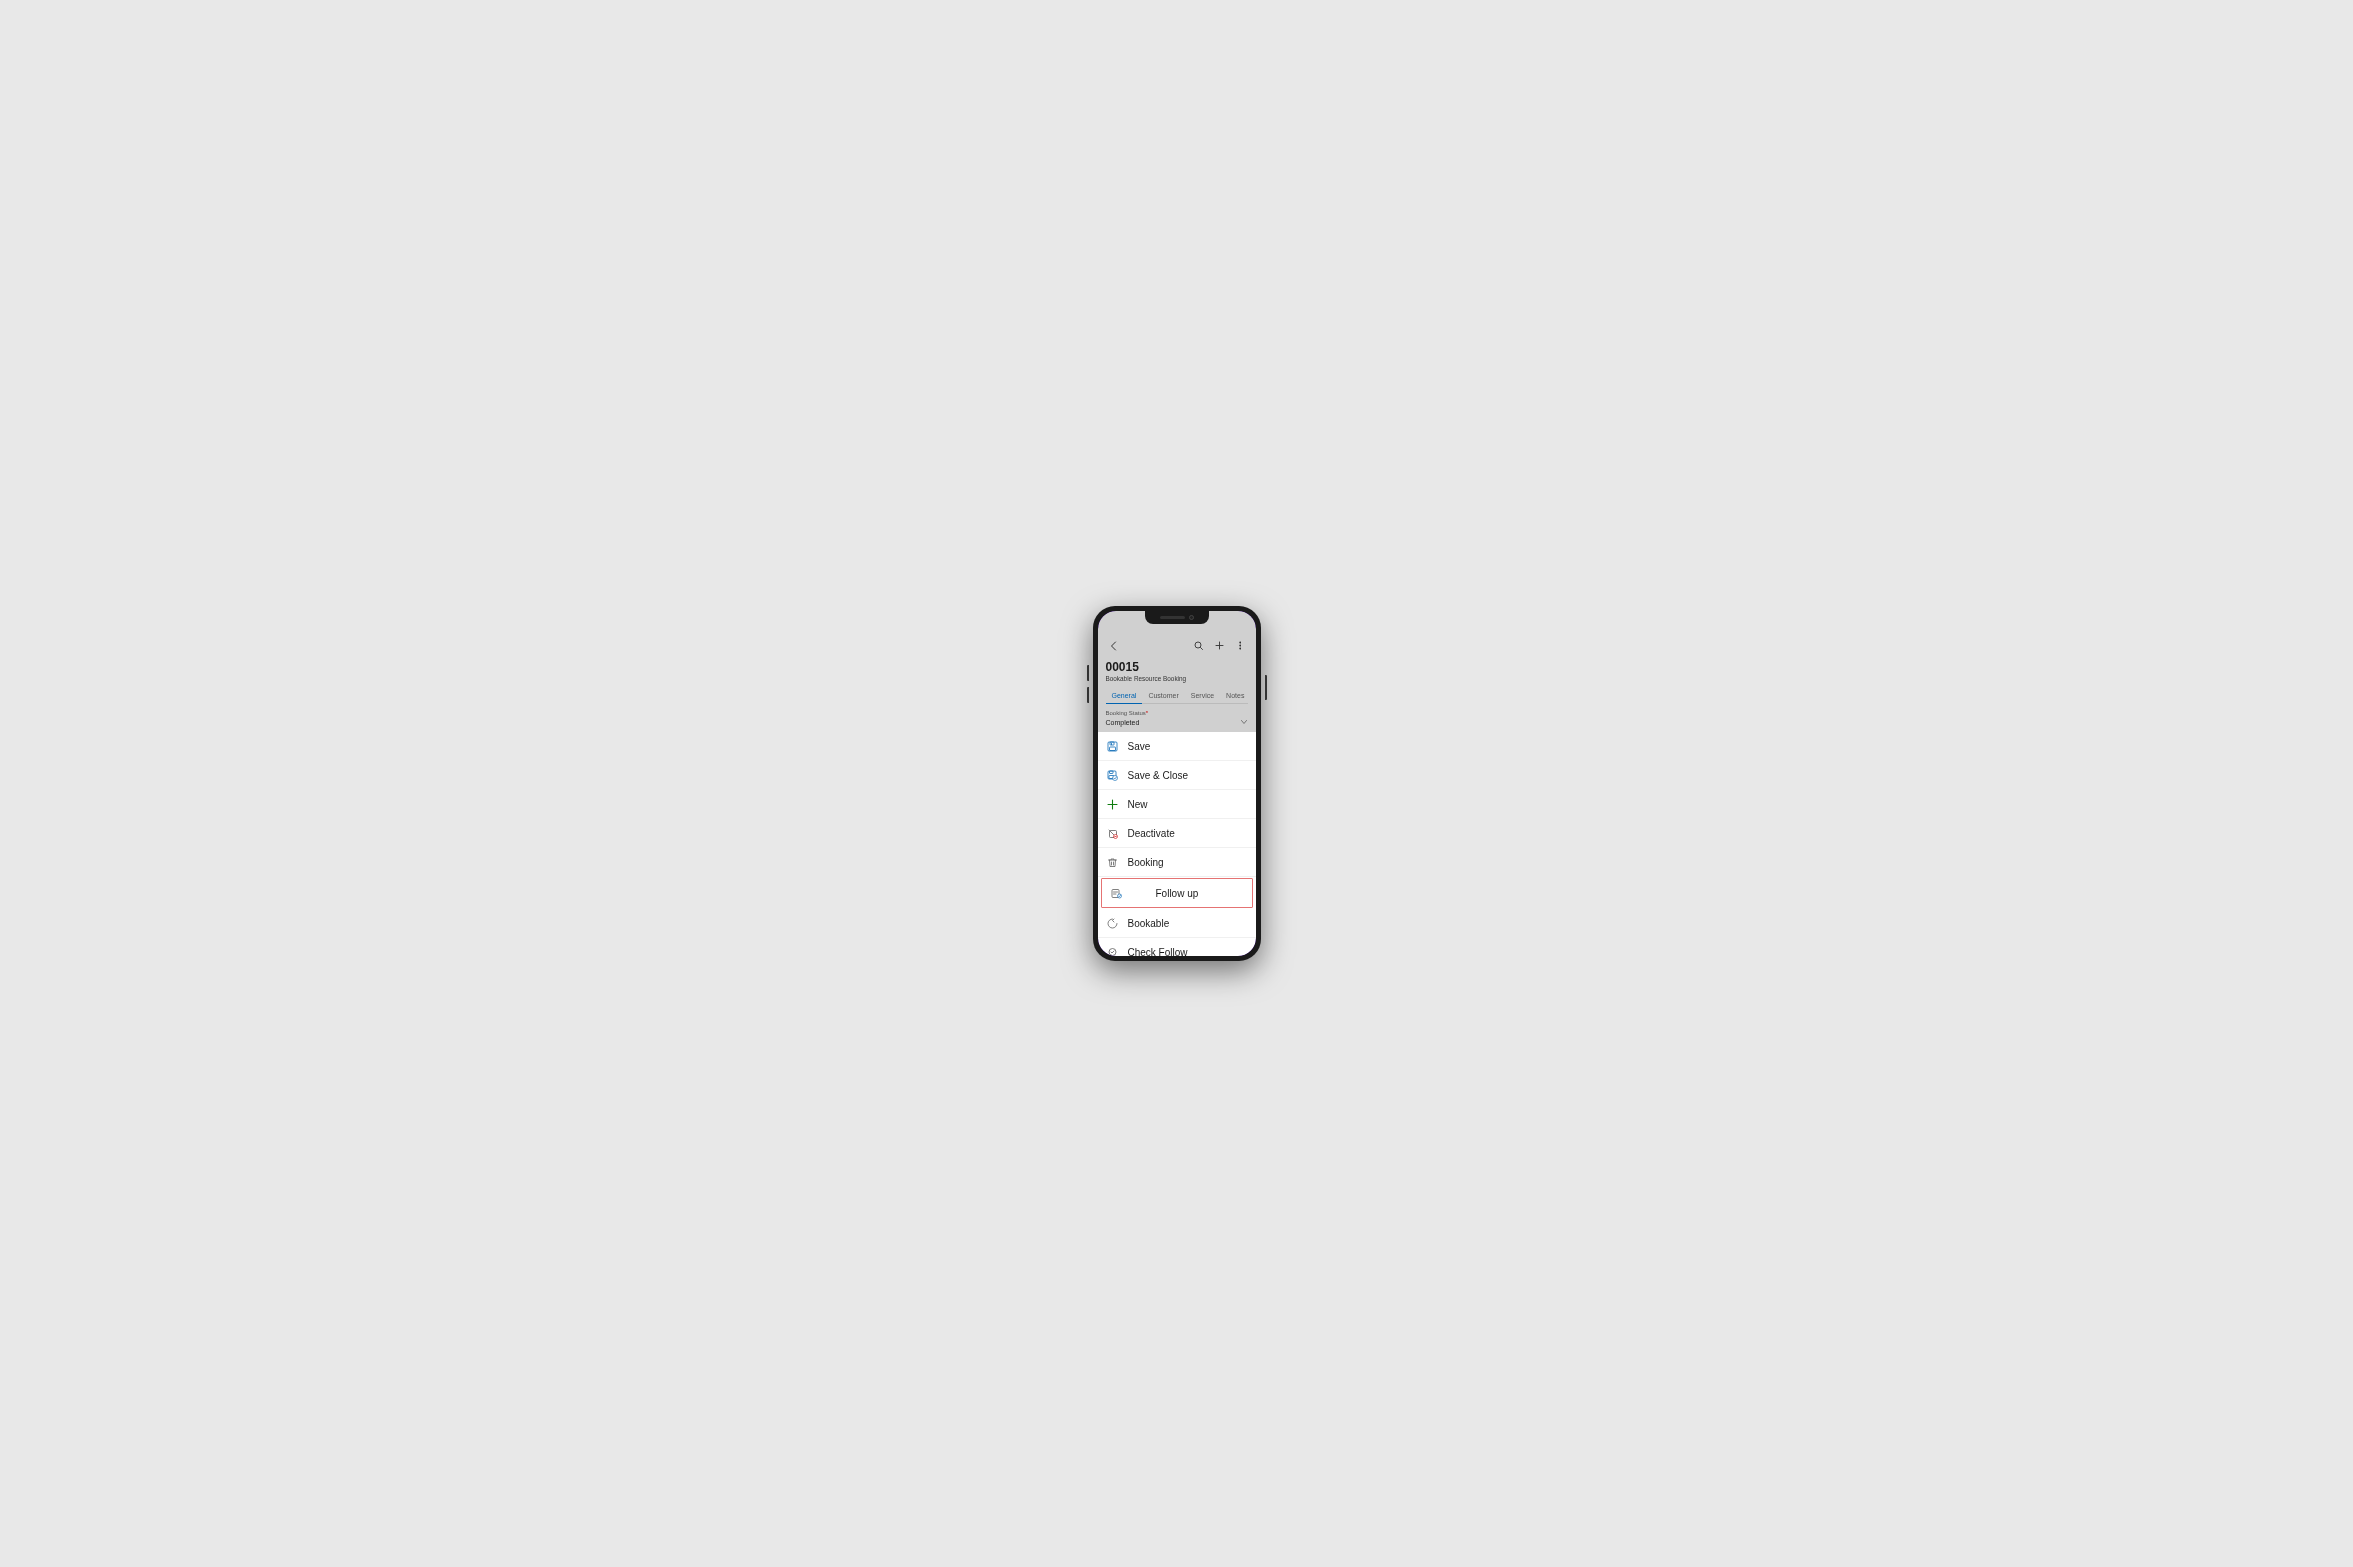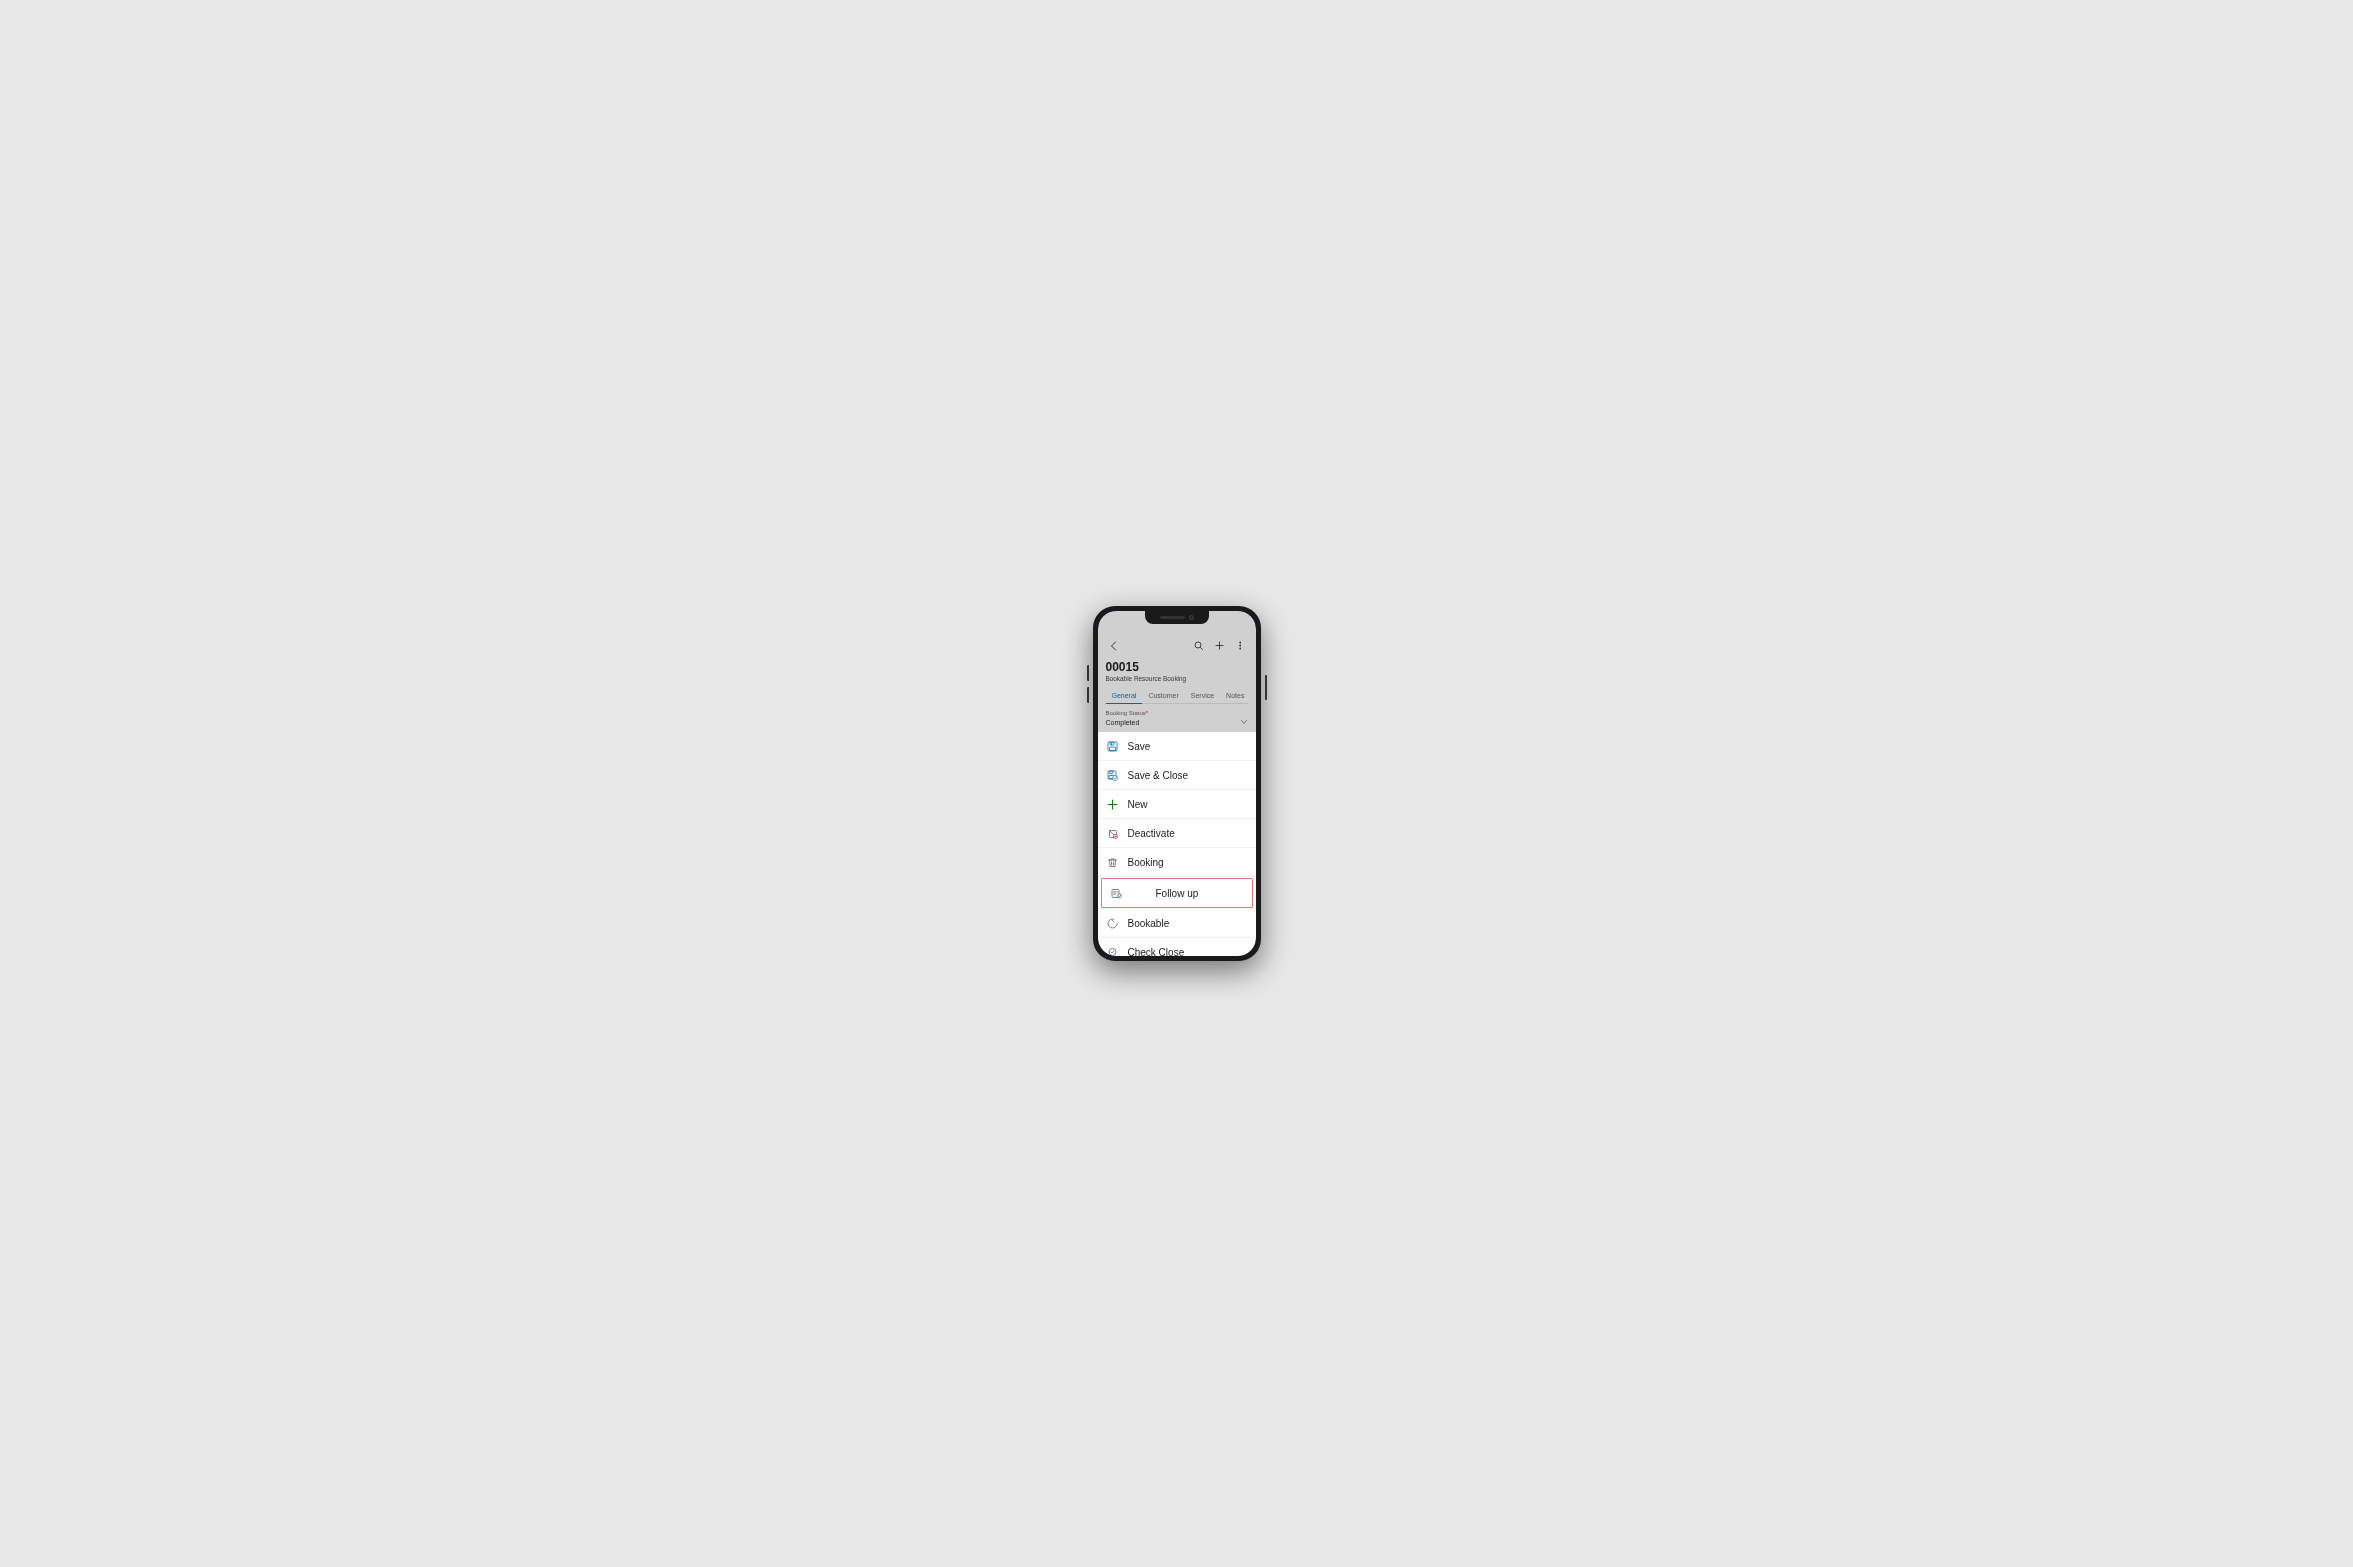--- a/index.html
+++ b/index.html
@@ -393,20 +393,20 @@
         </div>
 
         <div class="menu-item">
           <div class="menu-item-icon">
             <svg width="11" height="11" viewBox="0 0 22 22" fill="none">
               <circle cx="11" cy="10" r="7" stroke="#555" stroke-width="1.5"></circle>
               <path d="M15 19l4 2" stroke="#555" stroke-width="1.5" stroke-linecap="round"></path>
               <path d="M8 10l2 2 4-4" stroke="#555" stroke-width="1.5" stroke-linecap="round" stroke-linejoin="round"></path>
             </svg>
           </div>
-          <span class="menu-item-label">Check Close</span>
+          <span class="menu-item-label">Check Follow</span>
         </div>
 
       </div>
     </div>
   </div>
 </div>
 
 
 </body></html>

